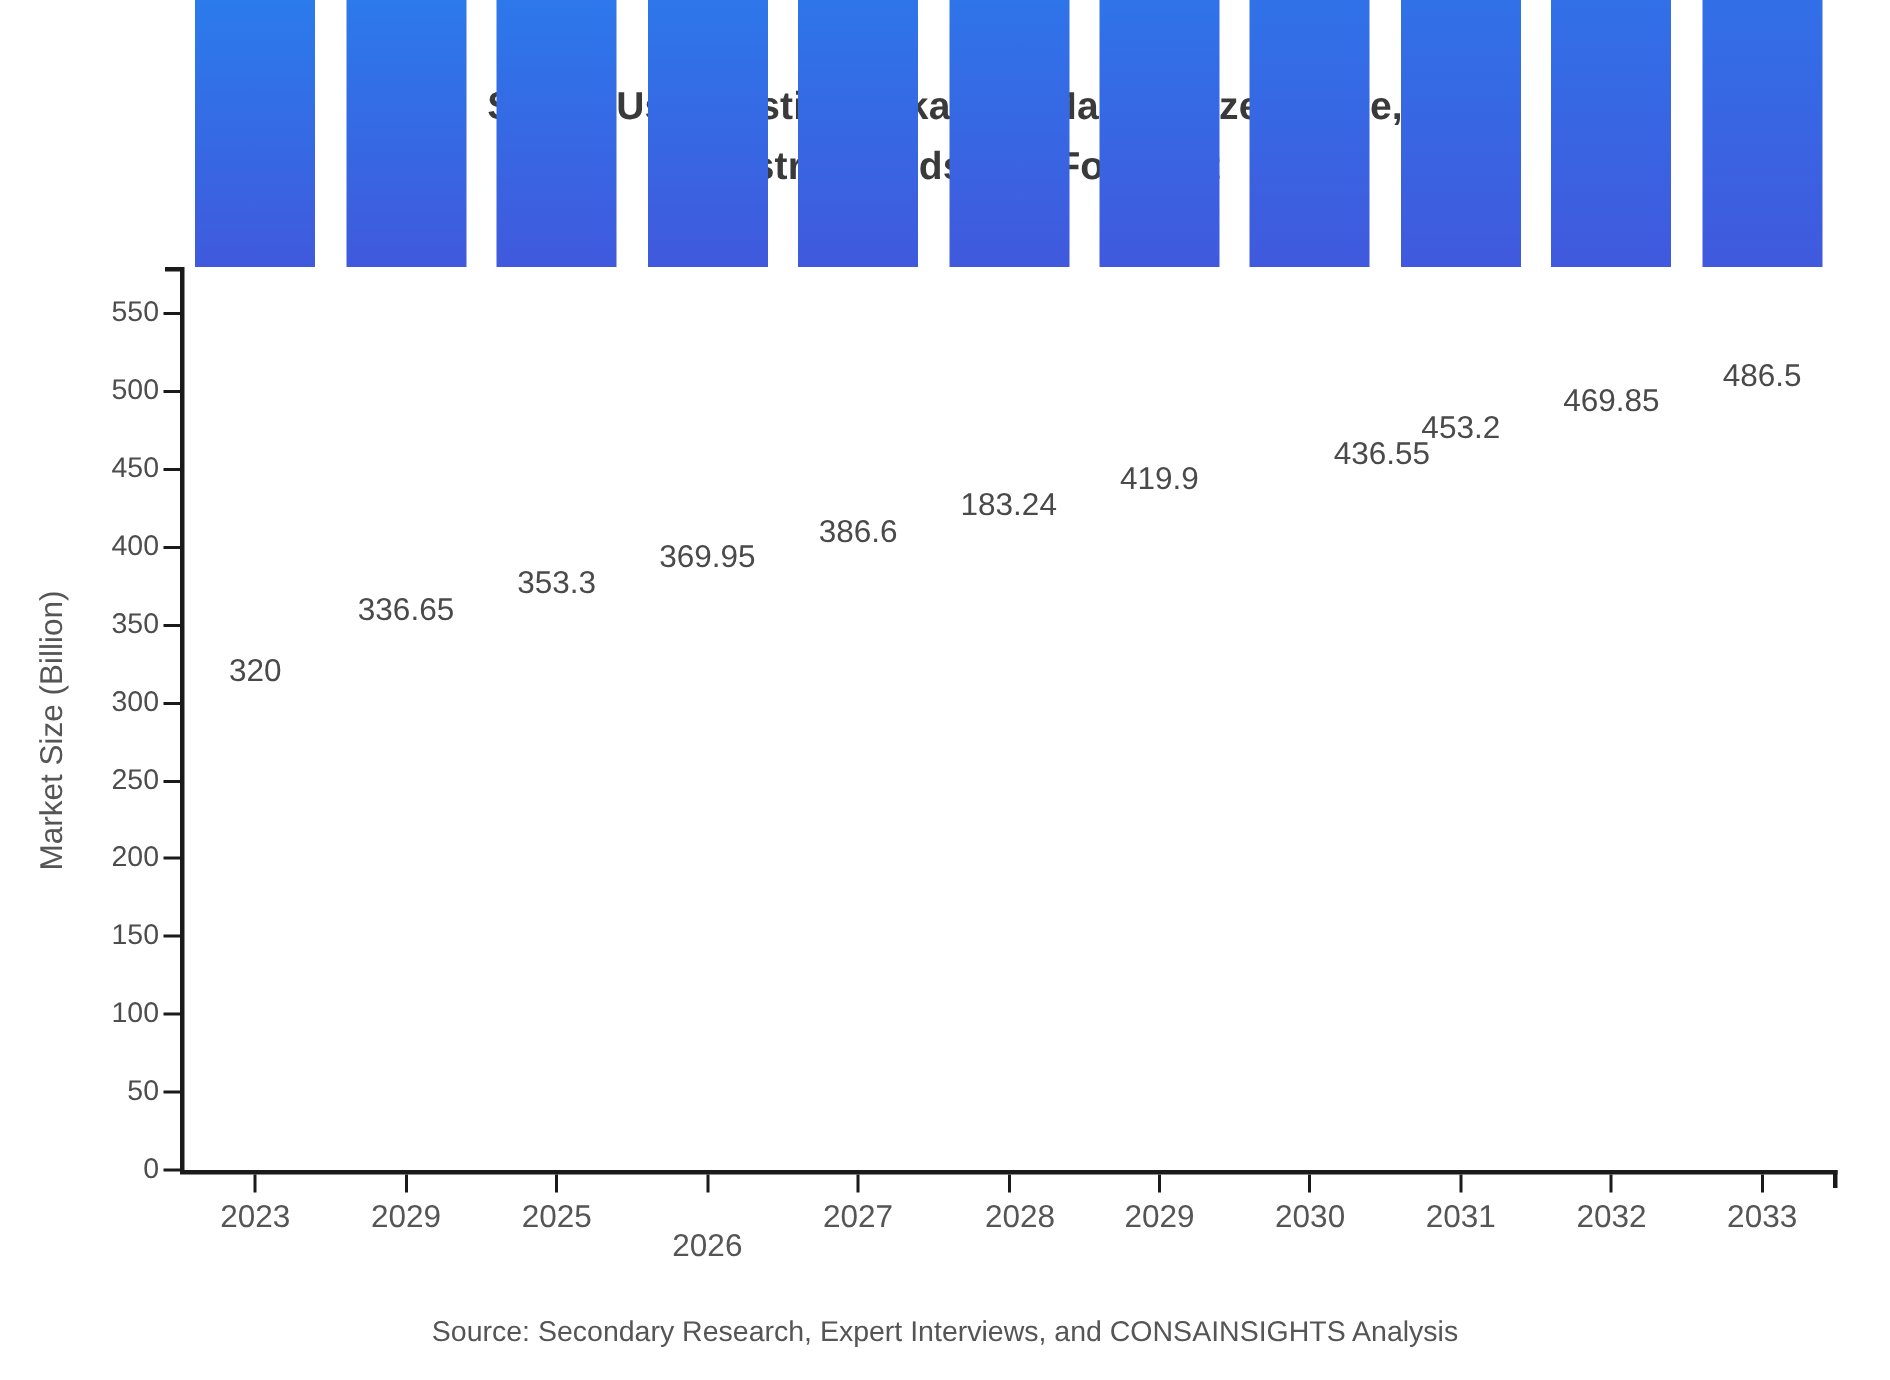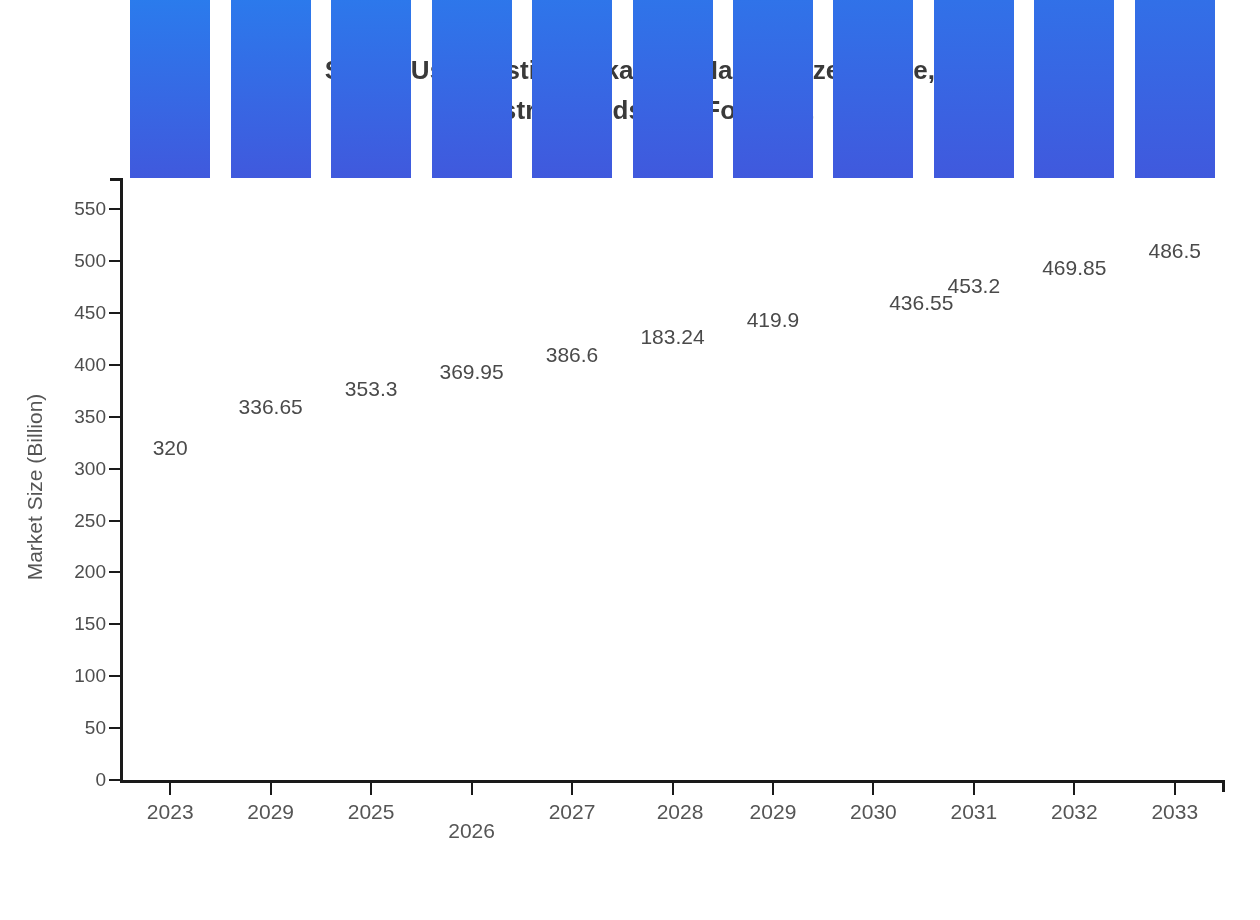--- a/index.html
+++ b/index.html
@@ -244,13 +244,14 @@
         <div class="bar-value" style="left: 753.409px; top: 112.891px; text-align: right;">436.55</div>
         <div class="bar" title="2031: 453.2" style="left: 813.864px; width: 80px; height: 470.39px;"></div>
         <div class="bar-value" style="left: 853.864px; top: 95.6097px;">453.2</div>
         <div class="bar" title="2032: 469.85" style="left: 914.318px; width: 80px; height: 487.672px;"></div>
         <div class="bar-value" style="left: 954.318px; top: 78.3281px;">469.85</div>
         <div class="bar" title="2033: 486.5" style="left: 1014.77px; width: 80px; height: 504.953px;"></div>
         <div class="bar-value" style="left: 1054.77px; top: 61.0466px;">486.5</div>
       </div>
   </div>
 
+  <div class="source-note">Source: Secondary Research, Expert Interviews, and CONSAINSIGHTS Analysis</div>
 </div>
 
 </body></html>

